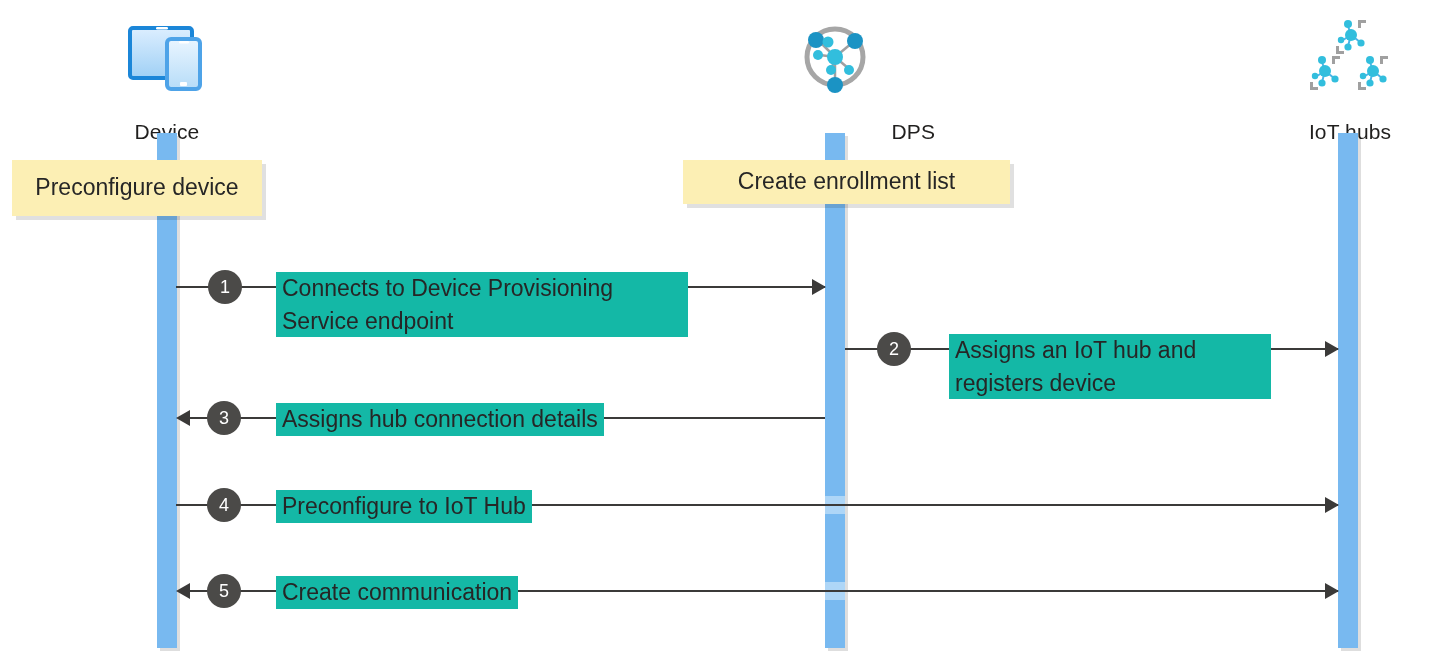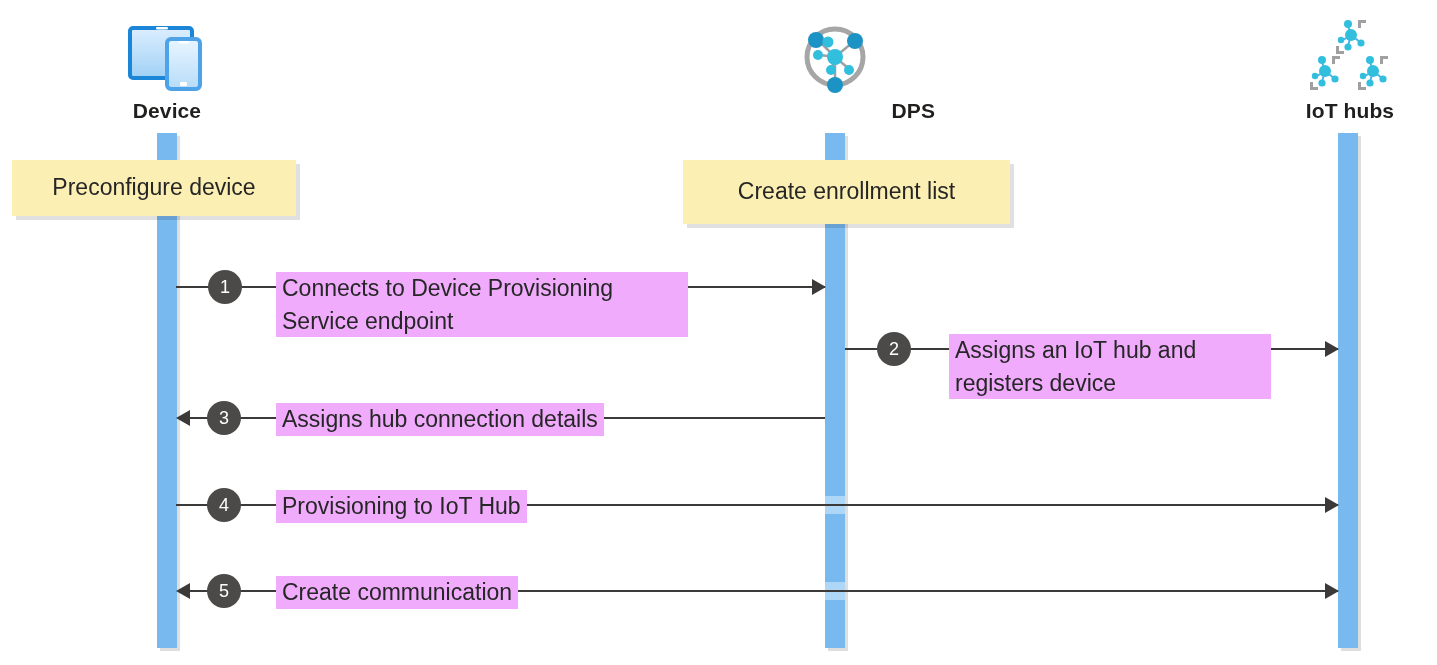--- a/index.html
+++ b/index.html
@@ -26,24 +26,25 @@
     text-align: center;
   }
   .actor-icon {
     height: 86px;
     display: flex;
     align-items: center;
     justify-content: center;
   }
   .actor-label {
     font-size: 21px;
-    font-weight: bold;
+    font-weight: normal;
     color: #201f1e;
     letter-spacing: 0.1px;
     line-height: 1;
+    margin-top: 21px;
   }
 
   
   .lifeline {
     position: absolute;
     width: 20px;
     background: #78b9f0;
     box-shadow: 3px 3px 0 0 rgba(0,0,0,0.13);
   }
   .lifeline-cross {
@@ -96,21 +97,21 @@
     justify-content: center;
     line-height: 1;
   }
 
   .msg-text {
     position: absolute;
     font-size: 23px;
     color: #262626;
     line-height: 1.42;
     white-space: pre-line;
-    background: #f0abfc;
+    background: #14b8a6;
     padding: 0 6px;
   }
 </style>
 </head>
 <body>
 
 <div id="diagram">
 
   <div class="actor" style="left:67px; top:14px;">
     <div class="actor-icon">
@@ -210,24 +211,24 @@
     <div class="actor-label">IoT hubs</div>
   </div>
 
   <div class="lifeline" style="left:157px; top:133px; height:515px;"></div>
   <div class="lifeline" style="left:825px; top:133px; height:515px;"></div>
   <div class="lifeline" style="left:1338px; top:133px; height:515px;"></div>
 
   <div class="lifeline-cross" style="left:825px; top:496px; height:18px;"></div>
   <div class="lifeline-cross" style="left:825px; top:582px; height:18px;"></div>
 
-  <div class="note" style="left:12px; top:160px; width:284px; height:56px;">
+  <div class="note" style="left:12px; top:160px; width:250px; height:56px;">
     <span>Preconfigure device</span>
   </div>
-  <div class="note" style="left:683px; top:160px; width:327px; height:64px;">
+  <div class="note" style="left:683px; top:160px; width:327px; height:44px;">
     <span>Create enrollment list</span>
   </div>
 
   <div>
     <div class="msg-line" style="left:176px; top:286px; width:649px;"></div>
     <div class="arrow-right" style="left:812px; top:279px;"></div>
     <div class="badge" style="left:208px; top:270px;">1</div>
     <div class="msg-text" style="left:276px; top:272px; width:400px;">Connects to Device Provisioning
 Service endpoint</div>
   </div>
@@ -244,21 +245,21 @@
     <div class="msg-line" style="left:190px; top:417px; width:635px;"></div>
     <div class="arrow-left" style="left:176px; top:410px;"></div>
     <div class="badge" style="left:207px; top:401px;">3</div>
     <div class="msg-text" style="left:276px; top:403px;">Assigns hub connection details</div>
   </div>
 
   <div>
     <div class="msg-line" style="left:176px; top:504px; width:1162px;"></div>
     <div class="arrow-right" style="left:1325px; top:497px;"></div>
     <div class="badge" style="left:207px; top:488px;">4</div>
-    <div class="msg-text" style="left:276px; top:490px;">Provisioning to IoT Hub</div>
+    <div class="msg-text" style="left:276px; top:490px;">Preconfigure to IoT Hub</div>
   </div>
 
   <div>
     <div class="msg-line" style="left:190px; top:590px; width:1148px;"></div>
     <div class="arrow-left" style="left:176px; top:583px;"></div>
     <div class="arrow-right" style="left:1325px; top:583px;"></div>
     <div class="badge" style="left:207px; top:574px;">5</div>
     <div class="msg-text" style="left:276px; top:576px;">Create communication</div>
   </div>
 

